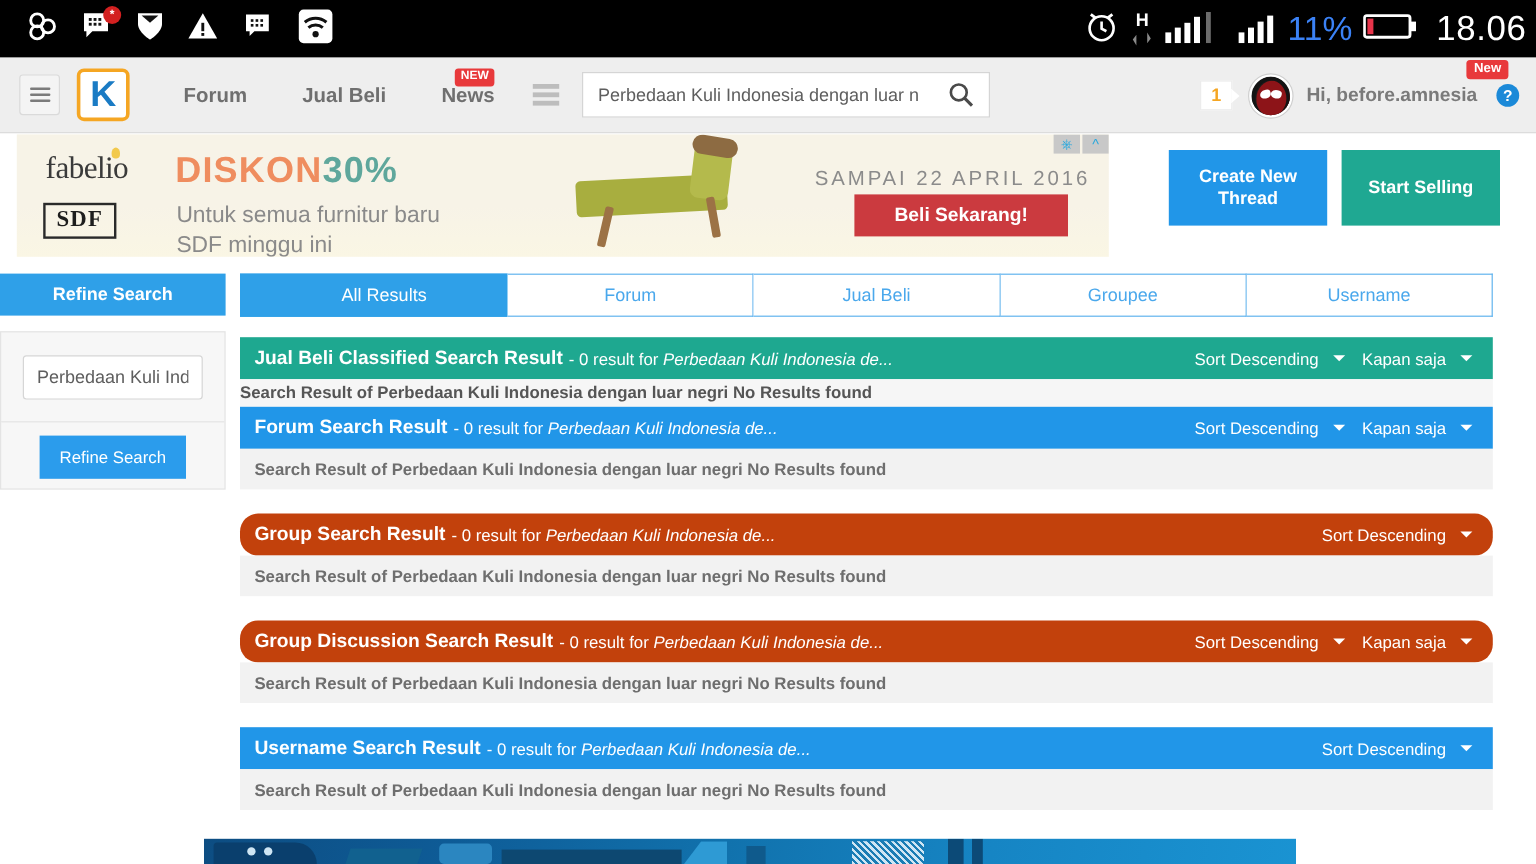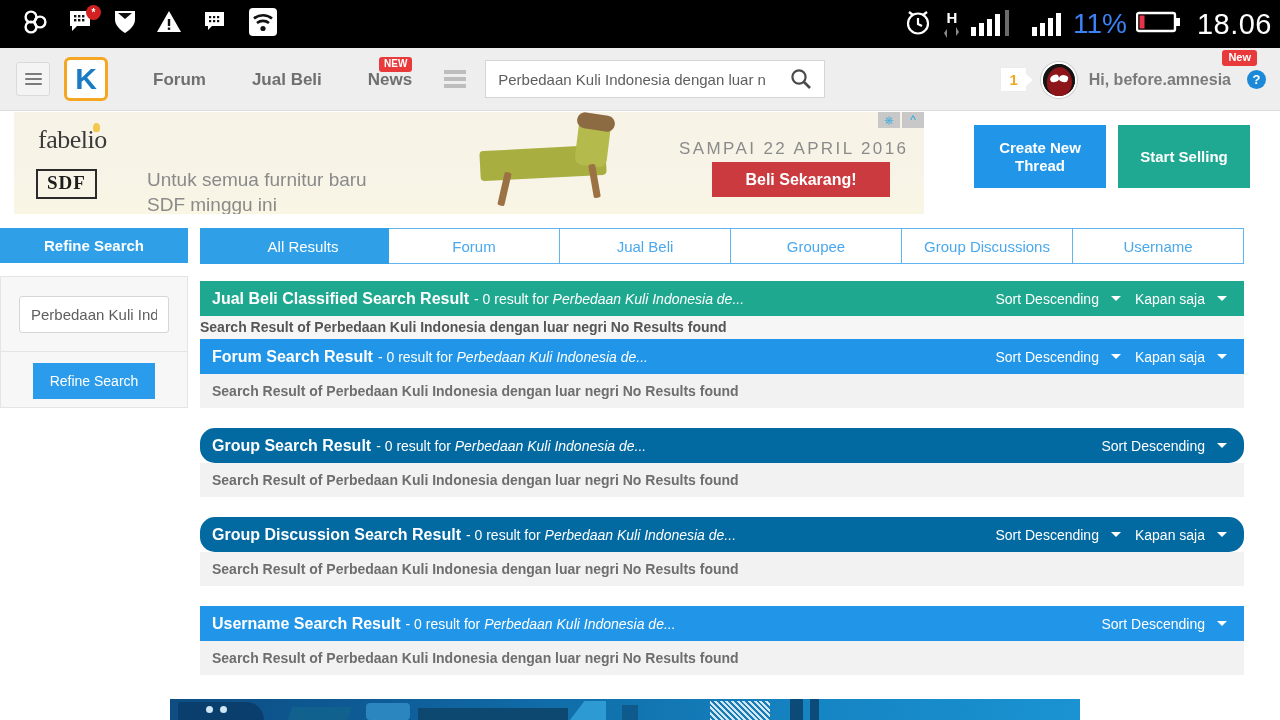--- a/index.html
+++ b/index.html
@@ -286,21 +286,21 @@
   .res-body {
     background: #f2f2f2; font-size: 14px; color: #6a6a6a;
   }
   .res-body.first { background: #f6f6f6; color: #555; font-weight: bold;
                     height: 23px; line-height: 23px; padding-left: 0px; }
   .res-body.pad { height: 34px; line-height: 34px; padding-left: 12px;
                   font-weight: bold; color: #6e6e6e; }
   .res-gap { height: 20px; background: #fff; }
   .sec-teal   { background: #1ea890; }
   .sec-blue   { background: #2196e8; }
-  .sec-purple { background: #0369a1; border-radius: 15px; }
+  .sec-purple { background: #c2410c; border-radius: 15px; }
 
   
   .bot-banner {
     position: absolute; left: 170px; top: 699px;
     width: 910px; height: 21px;
     background: linear-gradient(100deg,#0d4d82 0%,#0e5b96 22%,#1172ad 48%,#1685c4 72%,#1a93d2 100%);
     overflow: hidden;
   }
   .bb-s { position: absolute; }
   .bb1 { left: 8px; top: 3px; width: 86px; height: 18px; background: #0a3f6d;
@@ -491,20 +491,23 @@
       <span>Hi, before.amnesia</span>
     </div>
     <div class="help-ico">?</div>
   </div>
 </div>
 
 <div class="adzone">
   <div class="ad-fabelio">fabelio</div>
   <div class="ad-fab-dot"></div>
   <div class="ad-sdf">SDF</div>
+  <div class="ad-diskon">
+    <span class="o">DISKON</span><span class="t">30%</span>
+  </div>
   <div class="ad-sub">
     <div>Untuk semua furnitur baru</div>
     <div>SDF minggu ini</div>
   </div>
   <div class="ad-sofa-seat"></div>
   <div class="ad-sofa-back"></div>
   <div class="ad-sofa-arm"></div>
   <div class="ad-leg l1"></div>
   <div class="ad-leg l2"></div>
   <div class="ad-sampai">SAMPAI 22 APRIL 2016</div>
@@ -535,21 +538,20 @@
   <div class="refine-btn-row">
     <button class="refine-btn">Refine Search</button>
   </div>
 </div>
 
 <div class="tabs">
   <div class="tab active">All Results</div>
   <div class="tab">Forum</div>
   <div class="tab">Jual Beli</div>
   <div class="tab">Groupee</div>
-  <div class="tab">Group Discussions</div>
   <div class="tab">Username</div>
 </div>
 
 <div class="results">
 
   <div>
     <div class="res-head sec-teal">
       <span class="res-title">Jual Beli Classified Search Result</span>
       <span class="res-meta">
         <span>- 0 result for</span>

